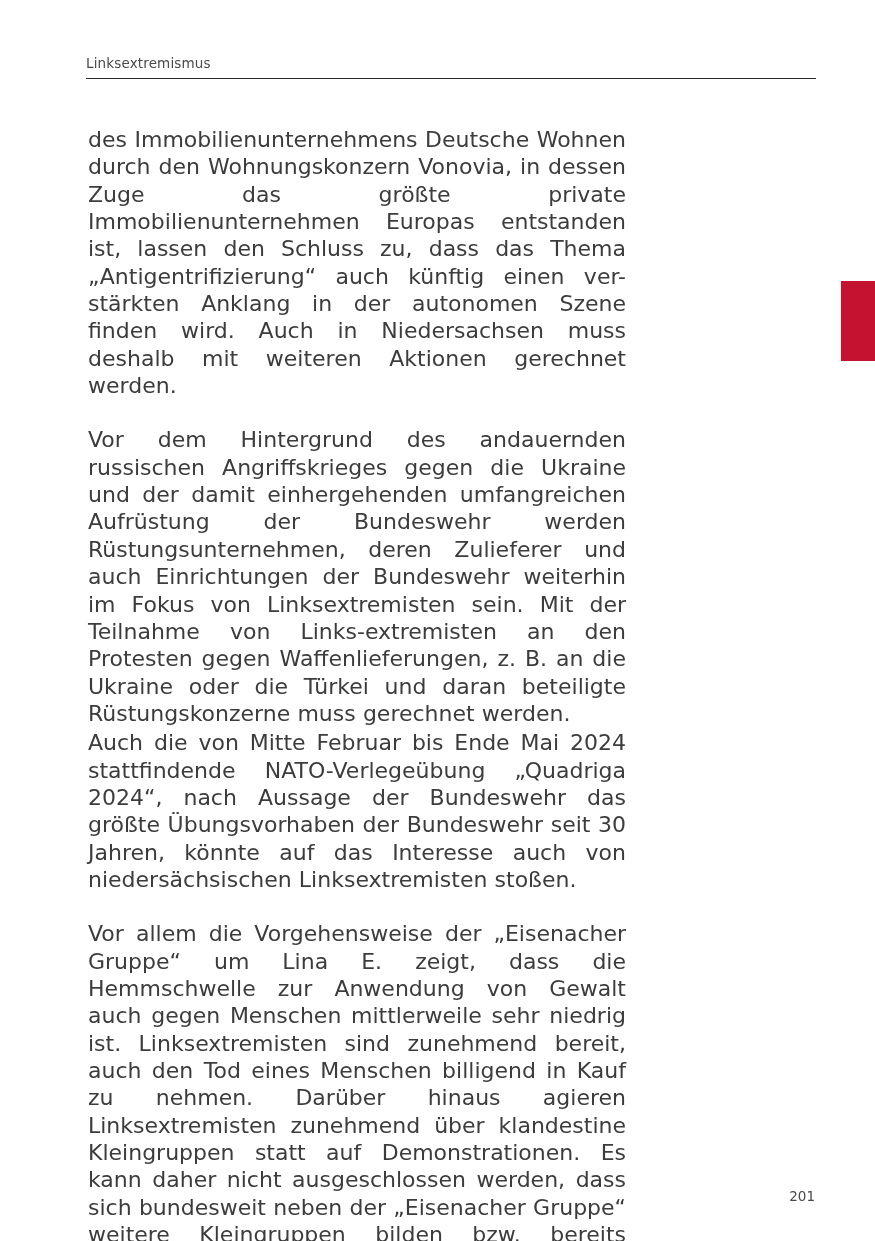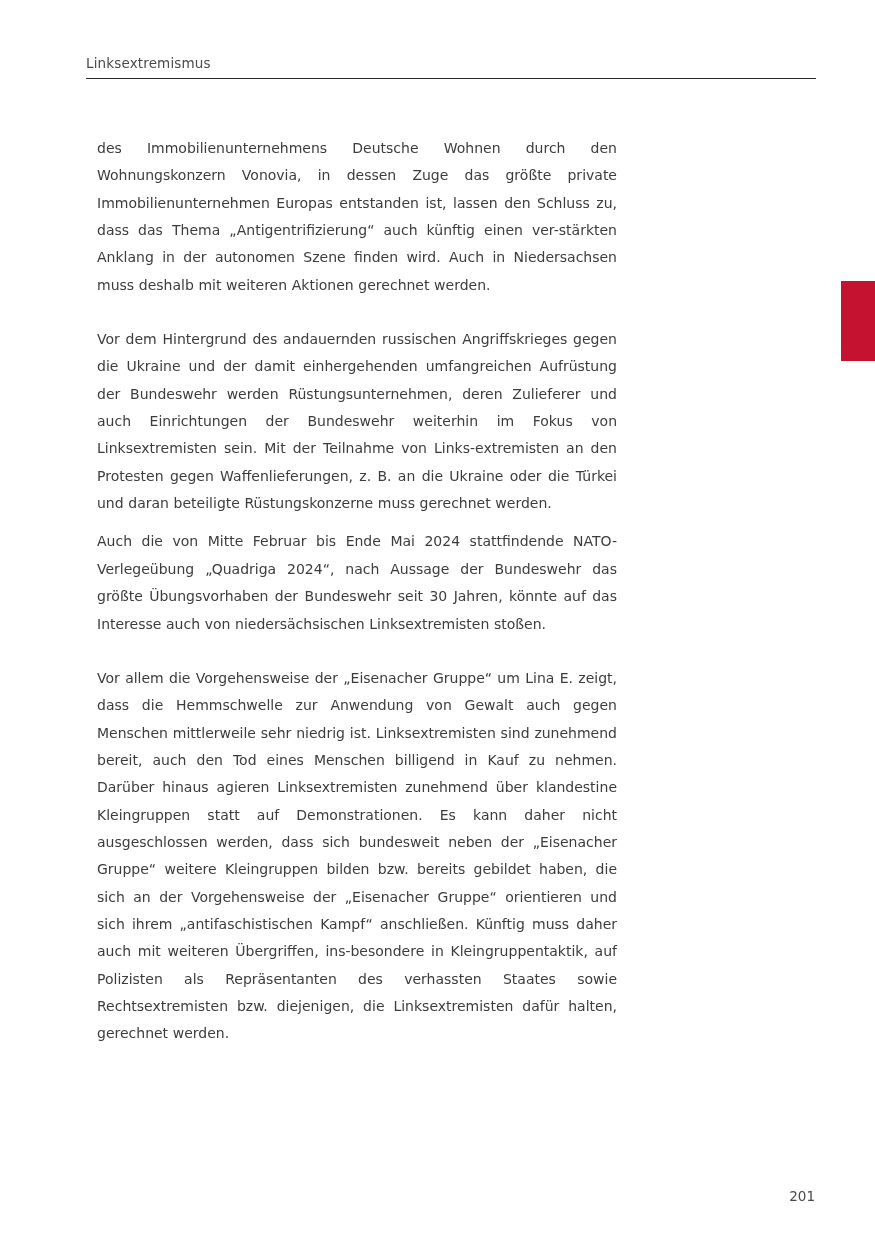--- a/index.html
+++ b/index.html
@@ -62,22 +62,22 @@
     top: 124px;
     width: 542px;
   }
   .para-block {
     margin: 0 0 27px 0;
   }
   .para-block:last-child {
     margin-bottom: 0;
   }
   .para {
-    margin: 11px;
-    font-size: 14px;
+    margin: 2px;
+    font-size: 22px;
     line-height: 27.35px;
     text-align: justify;
     text-justify: inter-word;
     color: #3c3c3c;
     hyphens: manual;
     -webkit-hyphens: manual;
     word-spacing: 0.2px;
   }
   .para.last-line-natural {
     text-align-last: left;

